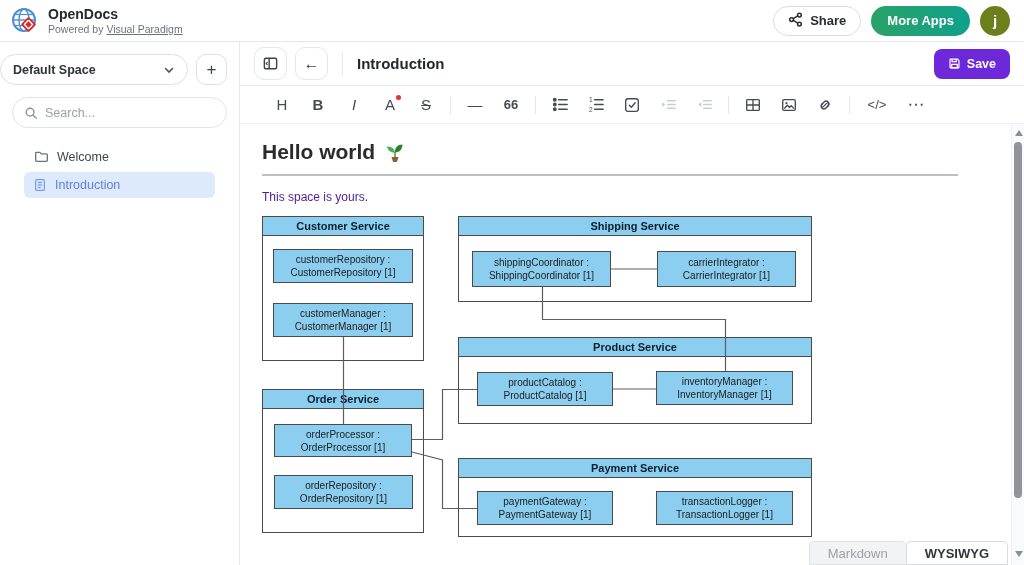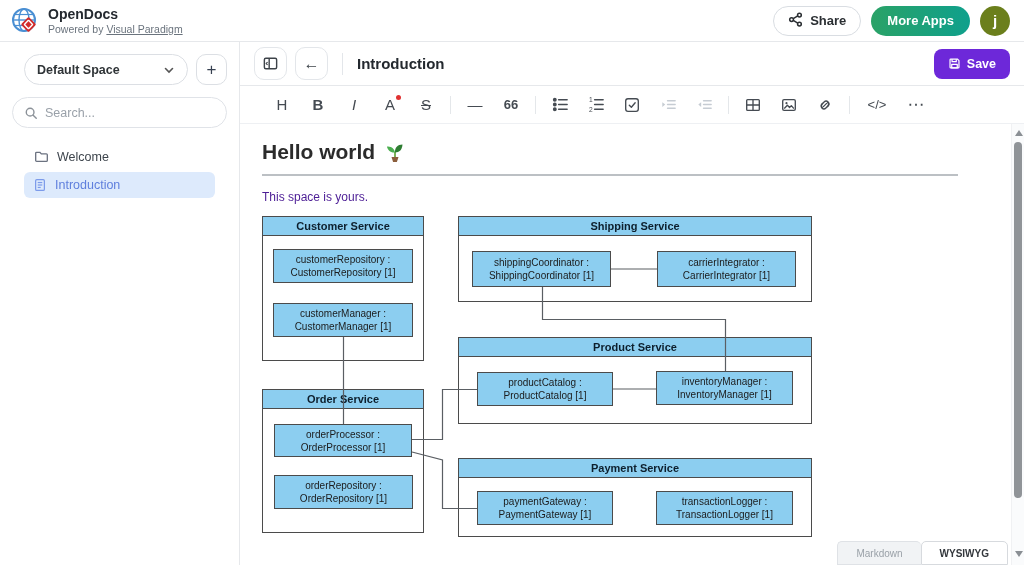--- a/index.html
+++ b/index.html
@@ -24,21 +24,21 @@
   .avatar { width:30px; height:30px; border-radius:50%; background:#6b7f1c; color:#fff;
     font-size:15px; font-weight:700; display:flex; align-items:center; justify-content:center;
     cursor:pointer; }
 
   
   .body-row { display:flex; height:523px; }
   .sidebar { width:240px; border-right:1px solid #e6e8eb; background:#fff; flex:0 0 auto; }
   .main { flex:1; display:flex; flex-direction:column; min-width:0; }
 
   
-  .space-row { display:flex; gap:8px; padding:12px 12px 6px 24px; align-items:center; }
+  .space-row { display:flex; gap:8px; padding:12px 12px 6px 0; align-items:center; }
   .space-pill { flex:1; height:31px; border:1px solid #dcdfe4; border-radius:16px;
     display:flex; align-items:center; padding:0 12px; cursor:pointer; background:#fff; }
   .space-label { font-size:12.5px; font-weight:600; color:#2f3437; }
   .space-pill svg { margin-left:auto; }
   .plus-btn { width:31px; height:31px; border:1px solid #dcdfe4; border-radius:10px;
     background:#fff; font-size:17px; color:#374151; display:flex; align-items:center;
     justify-content:center; cursor:pointer; }
   .search-row { margin:6px 12px 16px; }
   .search-pill { height:31px; border:1px solid #e0e3e8; border-radius:16px; display:flex;
     align-items:center; gap:7px; padding:0 11px; background:#fff; }
@@ -103,21 +103,21 @@
     border-left:1px solid #f0f1f3; z-index:6; }
   .sb-arrow-up, .sb-arrow-down { position:absolute; left:3px; width:0; height:0;
     border-left:4px solid transparent; border-right:4px solid transparent; cursor:pointer; }
   .sb-arrow-up { top:6px; border-bottom:6px solid #8a8f94; }
   .sb-arrow-down { bottom:8px; border-top:6px solid #8a8f94; }
   .sb-thumb { position:absolute; left:2px; top:18px; width:8px; height:356px; border-radius:4px;
     background:#909498; cursor:pointer; }
 
   
   .mode-toggle { position:absolute; bottom:0; right:16px; display:flex; z-index:5; }
-  .tab { height:24px; padding:0 18px; display:flex; align-items:center; font-size:10px;
+  .tab { height:24px; padding:0 18px; display:flex; align-items:center; font-size:13px;
     cursor:pointer; }
   .tab-markdown { background:#f1f3f5; color:#9aa1a8; border:1px solid #dfe2e6;
     border-radius:5px 5px 0 0; border-right:none; }
   .tab-wysiwyg { background:#fff; color:#33373c; font-weight:700; border:1px solid #d7dade;
     border-radius:5px 5px 0 0; }
 </style>
 </head>
 <body>
 
 <div class="app-header">

